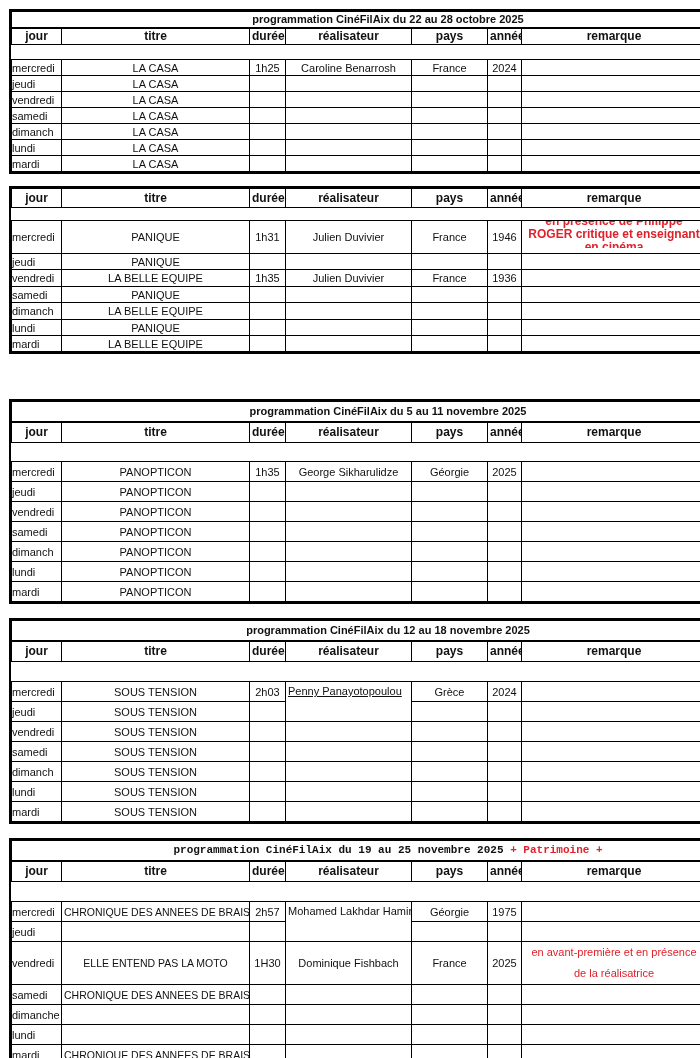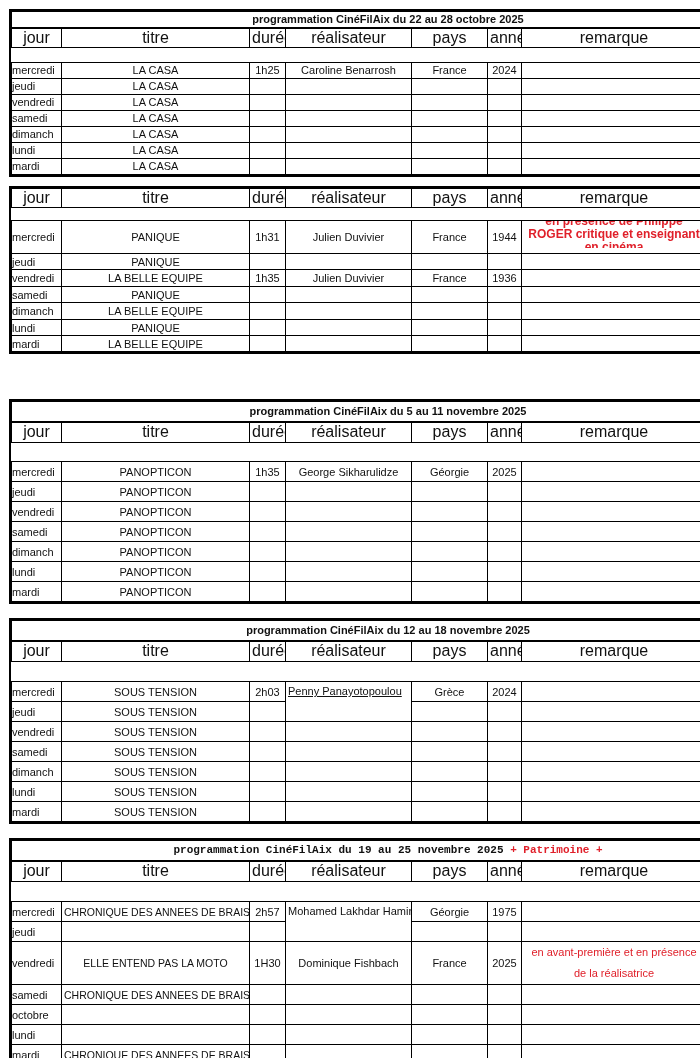--- a/index.html
+++ b/index.html
@@ -7,21 +7,21 @@
          font-family: "Liberation Sans", sans-serif; color: #111; }
   .section { position: absolute; left: 9px; width: 700px; box-sizing: border-box;
              border: 2px solid #000; }
   table { border-collapse: collapse; width: 100%; table-layout: fixed; }
   td { border: 1px solid #000; padding: 0 2px; font-size: 11px; white-space: nowrap;
        overflow: hidden; text-align: center; vertical-align: middle; }
   td.day { text-align: left; padding-left: 0; }
   td.title-cell { text-align: center; font-weight: bold; font-size: 11px; padding-left: 60px;
                   border-bottom: 2px solid #000; }
   .red { color: #e0202a; }
-  tr.head td { font-weight: normal; font-size: 16px; }
+  tr.head td { font-weight: bold; font-size: 12px; }
   tr.blank td { border-left: none; border-right: none; }
   td.remark { color: #e0202a; white-space: normal; font-size: 11px; line-height: 21px; }
   td.remark.bold { font-weight: bold; font-size: 12px; line-height: 13px; }
   td.clip { text-align: left; }
   td.film.small { font-size: 10.5px; }
   col.c-jour { width: 50px; }
   col.c-titre { width: 188px; }
   col.c-duree { width: 36px; }
   col.c-real { width: 126px; }
   col.c-pays { width: 76px; }
@@ -151,21 +151,21 @@
         </tr>
         <tr class="blank" style="height: 13px;">
             <td colspan="7"></td>
           </tr>
       <tr style="height: 33px;">
             <td class="day">mercredi</td>
             <td class="film">PANIQUE</td>
             <td>1h31</td>
             <td>Julien Duvivier</td>
             <td>France</td>
-            <td>1944</td>
+            <td>1946</td>
             <td class="remark bold" style="vertical-align: top;">
               <div style="height:33px;overflow:hidden;margin-top:-6px">en présence de Philippe ROGER critique et enseignant en cinéma</div>
             </td>
           </tr>
           <tr style="height: 16px;">
             <td class="day">jeudi</td>
             <td class="film">PANIQUE</td>
             <td></td>
             <td></td>
             <td></td>
@@ -470,21 +470,21 @@
           <tr style="height: 20px;">
             <td class="day">samedi</td>
             <td class="film small">CHRONIQUE DES ANNEES DE BRAISE</td>
             <td></td>
             <td></td>
             <td></td>
             <td></td>
             <td class="remark"></td>
           </tr>
           <tr style="height: 20px;">
-            <td class="day" style="overflow: visible;">octobre</td>
+            <td class="day" style="overflow: visible;">dimanche</td>
             <td class="film small"></td>
             <td></td>
             <td></td>
             <td></td>
             <td></td>
             <td class="remark"></td>
           </tr>
           <tr style="height: 20px;">
             <td class="day">lundi</td>
             <td class="film small"></td>

